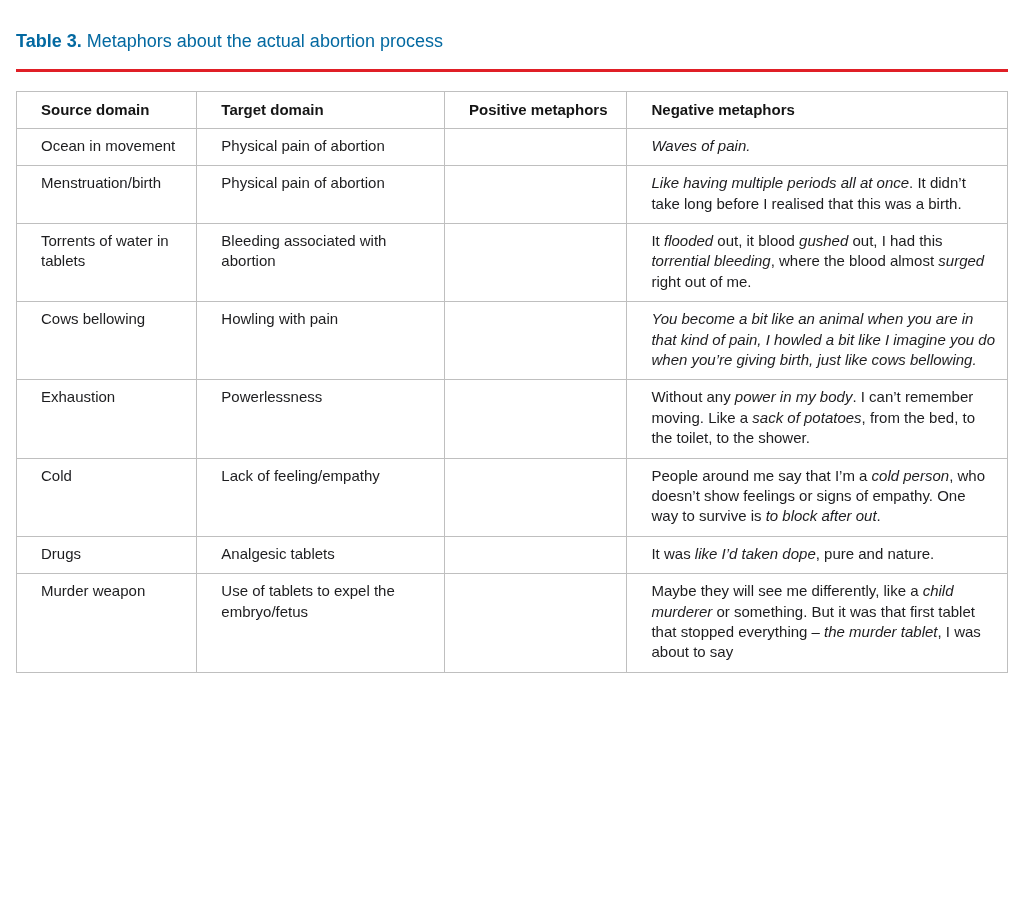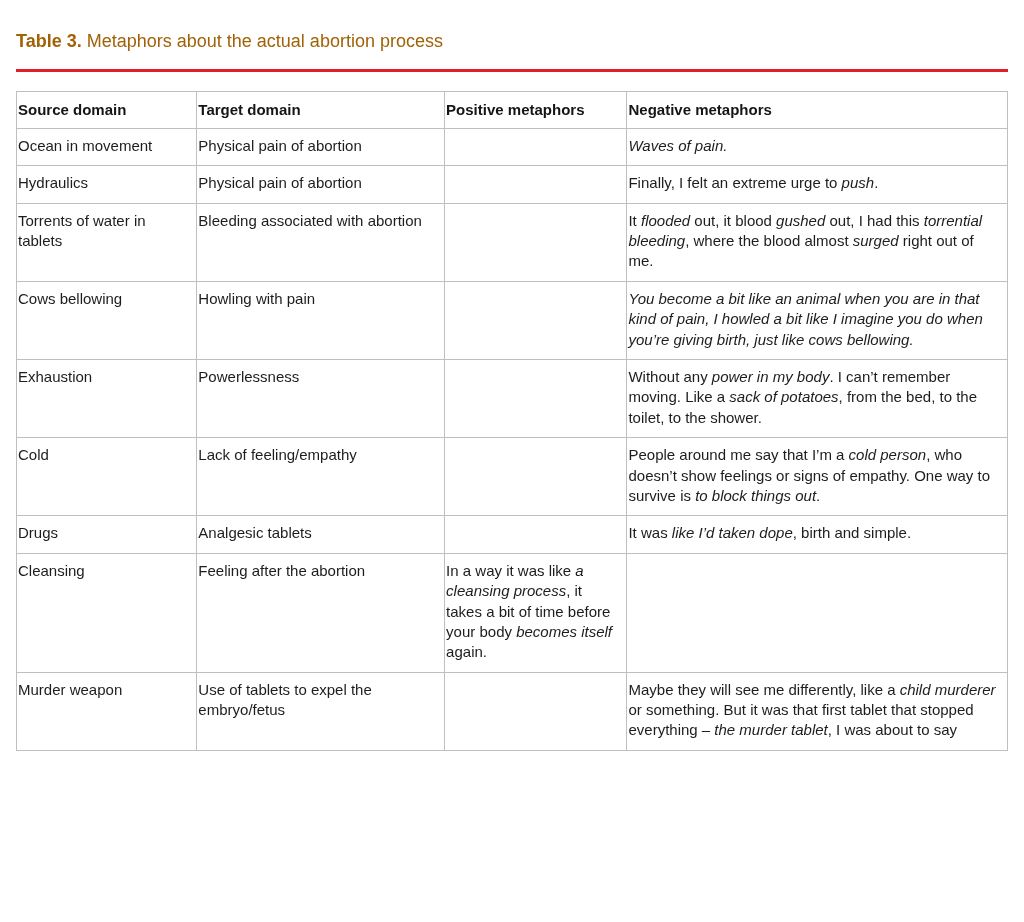--- a/index.html
+++ b/index.html
@@ -18,41 +18,41 @@
     overflow:hidden;
   }
   .page{
     padding:30px 16px 0 16px;
   }
   .title{
     margin:0;
     font-size:18px;
     font-weight:400;
     line-height:1.25;
-    color:#a16207;
+    color:#0369a1;
   }
   .title .bold{font-weight:700;}
   .rule{
     height:3px;
     background:var(--accent);
     border:none;
     margin:16px 0 0 0;
   }
   table.metaphors{
     width:100%;
     border-collapse:collapse;
     table-layout:fixed;
     margin-top:19px;
     font-size:15px;
   }
   th,td{
     border:1px solid var(--border);
     vertical-align:top;
     text-align:left;
-    padding:7px 11px 9px 1px;
+    padding:7px 11px 9px 24px;
     line-height:1.36;
     word-wrap:break-word;
   }
   th{
     font-weight:700;
     padding-top:8px;
     padding-bottom:8px;
     color:#151515;
   }
   td i{}
@@ -82,28 +82,28 @@
       </tr>
     </thead>
     <tbody>
   <tr>
     <td>Ocean in movement</td>
     <td>Physical pain of abortion</td>
     <td></td>
     <td><i>Waves of pain.</i></td>
   </tr>
 
+  <tr>
+    <td>Menstruation/birth</td>
+    <td>Physical pain of abortion</td>
+    <td></td>
+    <td><i>Like having multiple periods all at once</i><span>. It didn’t take long before I realised that this was a birth.</span></td>
+  </tr>
 
 
-  <tr>
-    <td>Hydraulics</td>
-    <td>Physical pain of abortion</td>
-    <td></td>
-    <td><span>Finally, I felt an extreme urge to </span><i>push</i><span>.</span></td>
-  </tr>
 
 
   <tr>
     <td>Torrents of water in tablets</td>
     <td>Bleeding associated with abortion</td>
     <td></td>
     <td><span>It </span><i>flooded</i><span> out, it blood </span><i>gushed</i><span> out, I had this </span><i>torrential bleeding</i><span>, where the blood almost </span><i>surged</i><span> right out of me.</span></td>
   </tr>
 
   <tr>
@@ -117,36 +117,30 @@
     <td>Exhaustion</td>
     <td>Powerlessness</td>
     <td></td>
     <td><span>Without any </span><i>power in my body</i><span>. I can’t remember moving. Like a </span><i>sack of potatoes</i><span>, from the bed, to the toilet, to the shower.</span></td>
   </tr>
 
   <tr>
     <td>Cold</td>
     <td>Lack of feeling/empathy</td>
     <td></td>
-    <td><span>People around me say that I’m a </span><i>cold person</i><span>, who doesn’t show feelings or signs of empathy. One way to survive is </span><i>to block things out</i><span>.</span></td>
+    <td><span>People around me say that I’m a </span><i>cold person</i><span>, who doesn’t show feelings or signs of empathy. One way to survive is </span><i>to block after out</i><span>.</span></td>
   </tr>
 
   <tr>
     <td>Drugs</td>
     <td>Analgesic tablets</td>
     <td></td>
-    <td><span>It was </span><i>like I’d taken dope</i><span>, birth and simple.</span></td>
+    <td><span>It was </span><i>like I’d taken dope</i><span>, pure and nature.</span></td>
   </tr>
 
-  <tr>
-    <td>Cleansing</td>
-    <td>Feeling after the abortion</td>
-    <td><span>In a way it was like </span><i>a cleansing process</i><span>, it takes a bit of time before your body </span><i>becomes itself</i><span> again.</span></td>
-    <td></td>
-  </tr>
 
   <tr>
     <td>Murder weapon</td>
     <td>Use of tablets to expel the embryo/fetus</td>
     <td></td>
     <td><span>Maybe they will see me differently, like a </span><i>child murderer</i><span> or something. But it was that first tablet that stopped everything – </span><i>the murder tablet</i><span>, I was about to say</span></td>
   </tr>
 </tbody>
   </table>
 

